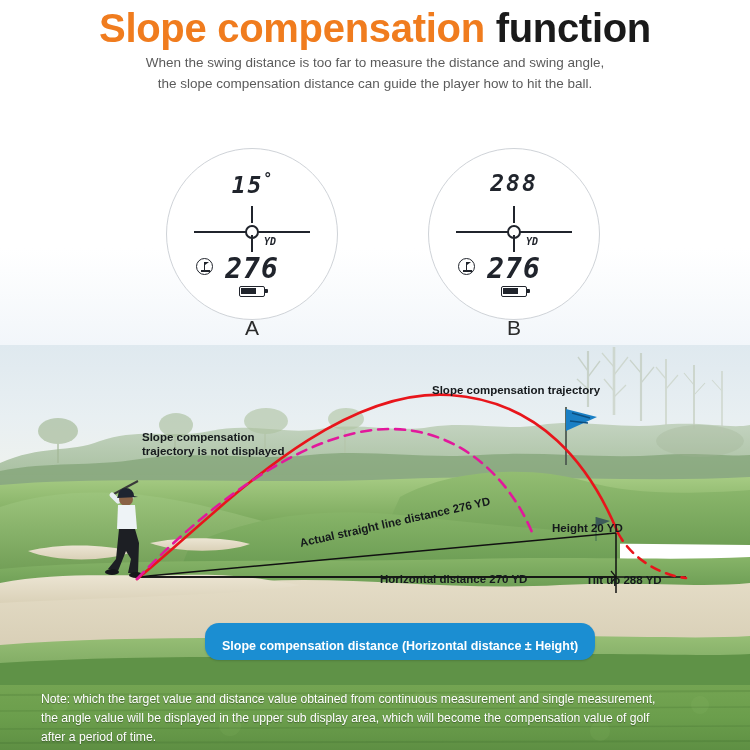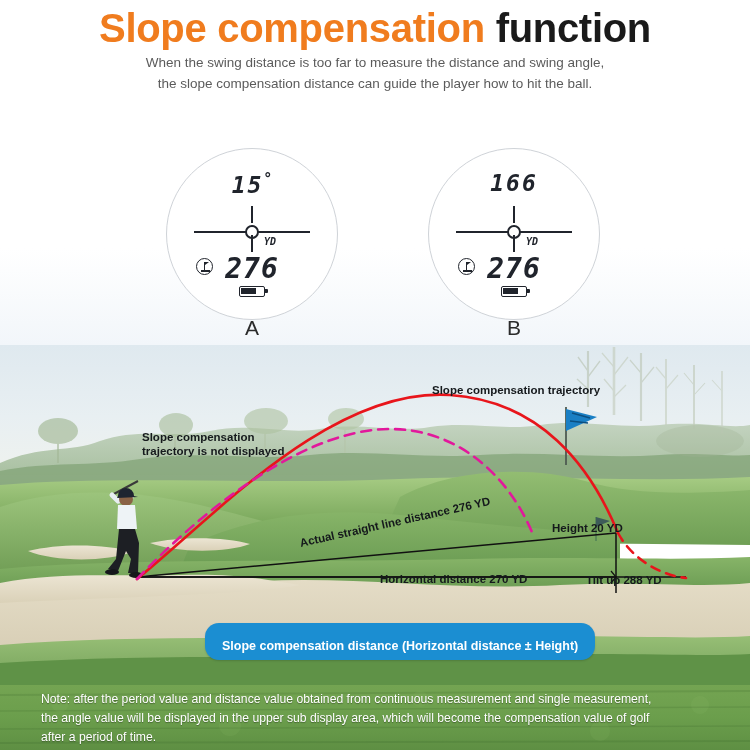--- a/index.html
+++ b/index.html
@@ -222,21 +222,21 @@
         <div class="lcd-main-num">276</div>
         <div class="lcd-battery"></div>
       </div>
       <div class="lcd-label">A</div>
     </div>
 
     <div class="lcd-wrap" id="lcd-b-wrap">
       <div class="lcd-circle"></div>
       <div class="lcd-inner">
         <div class="lcd-top-num">
-          <span>166</span>
+          <span>288</span>
         </div>
         <div class="cross-v-top"></div>
         <div class="cross-h"></div>
         <div class="cross-dot"></div>
         <div class="cross-v-bot"></div>
         <div class="lcd-unit">YD</div>
         <div class="lcd-flag-icon">
           <span class="lcd-flag-pennant"></span>
         </div>
         <div class="lcd-main-num">276</div>
@@ -416,19 +416,19 @@
       </g>
       <g opacity="0.12">
         <circle cx="60" cy="18" r="9" fill="#93c06e"></circle>
         <circle cx="230" cy="40" r="11" fill="#93c06e"></circle>
         <circle cx="420" cy="14" r="8" fill="#93c06e"></circle>
         <circle cx="600" cy="46" r="10" fill="#93c06e"></circle>
         <circle cx="700" cy="20" r="9" fill="#93c06e"></circle>
       </g>
     </svg>
     <div id="note">
-      <div>Note: after the period value and distance value obtained from continuous measurement and single measurement,</div>
+      <div>Note: which the target value and distance value obtained from continuous measurement and single measurement,</div>
       <div>the angle value will be displayed in the upper sub display area, which will become the compensation value of golf</div>
       <div>after a period of time.</div>
     </div>
   </div>
 
 </div>
 
 </body></html>

